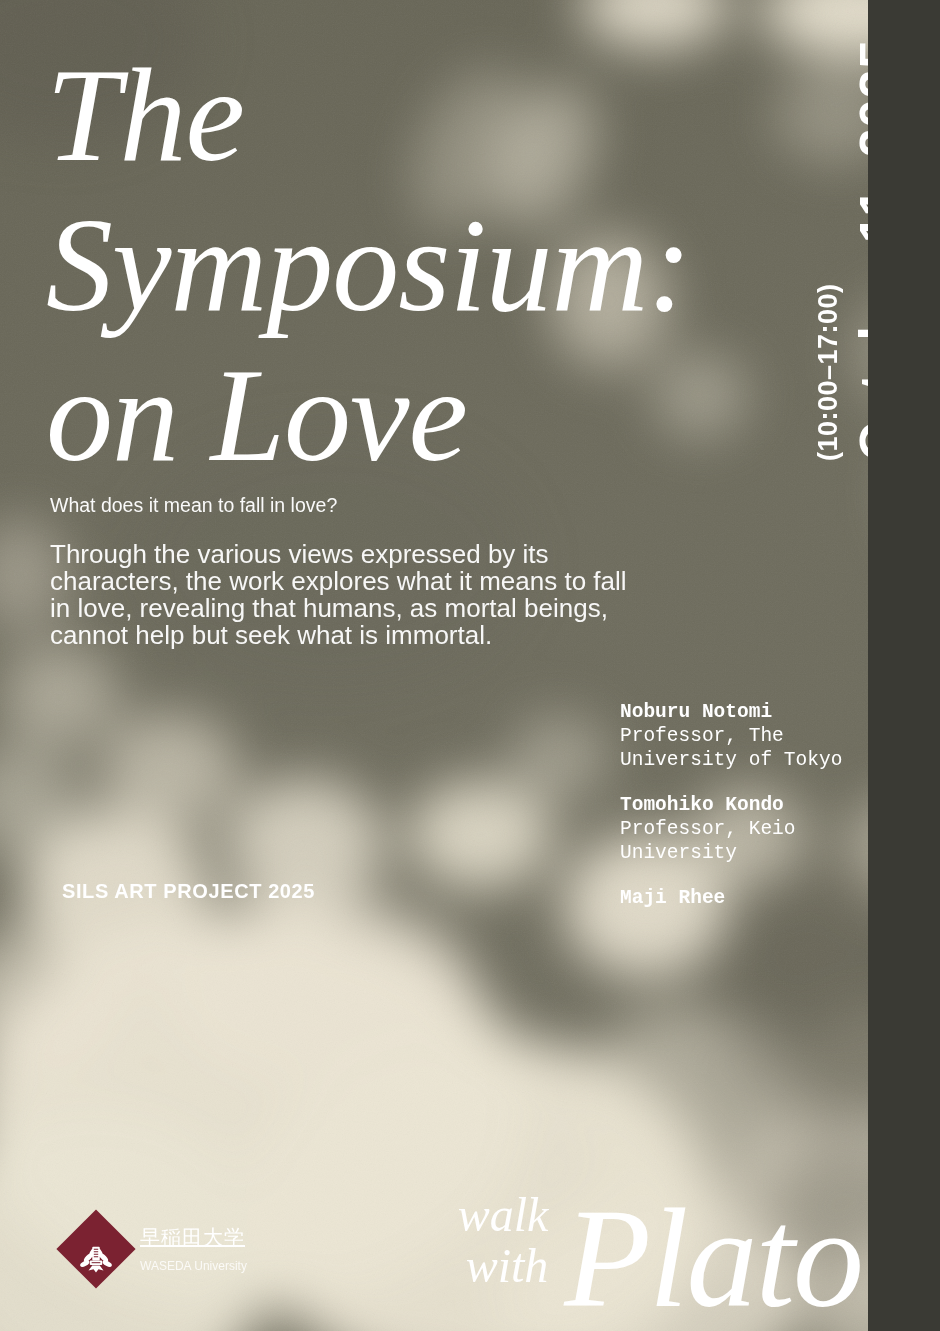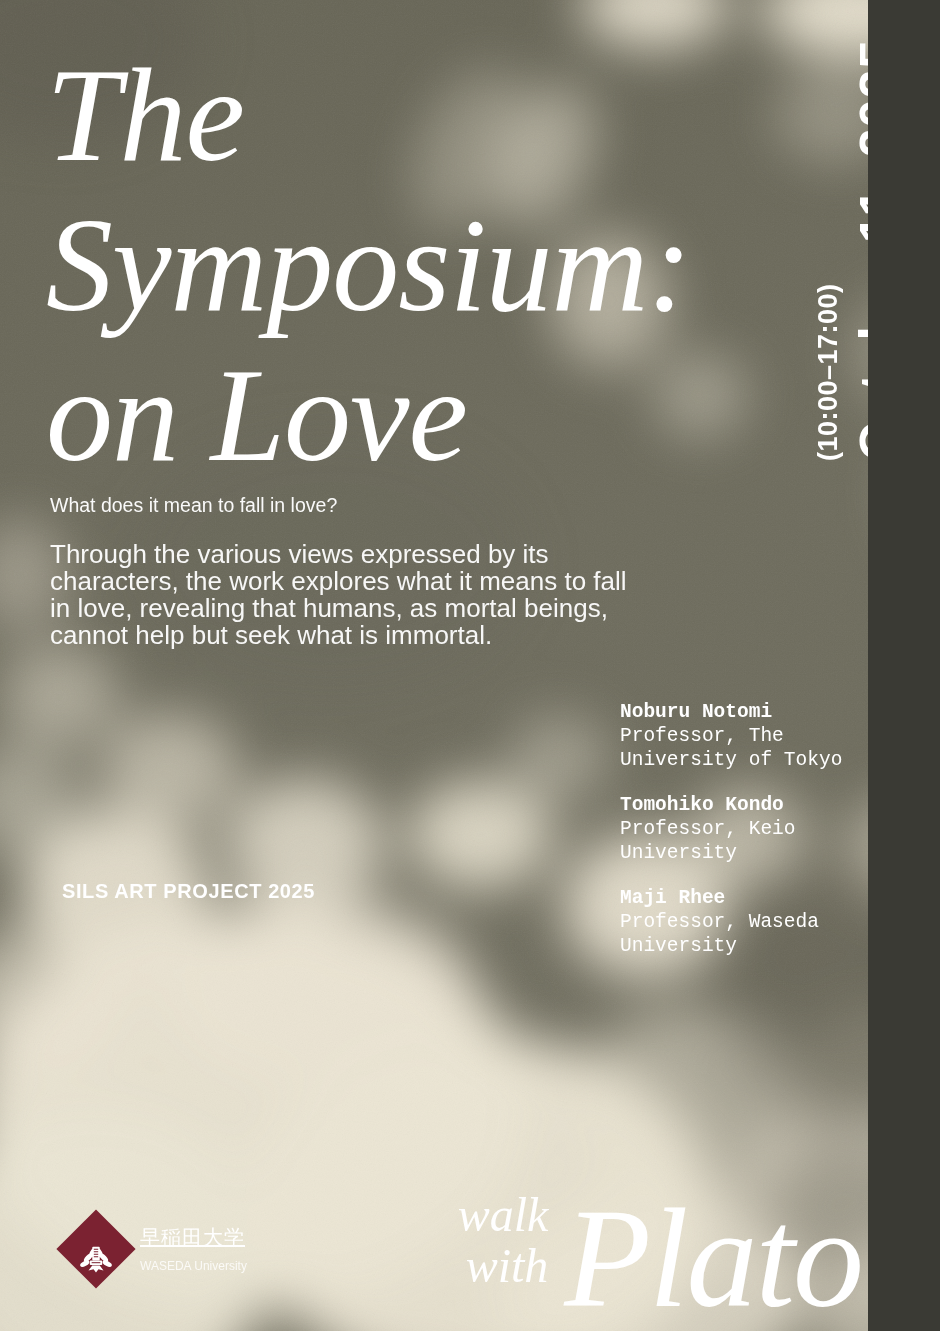--- a/index.html
+++ b/index.html
@@ -105,21 +105,20 @@
     <div class="speaker">
       <div class="name">Noburu Notomi</div>
       <div class="role">Professor, The University of Tokyo</div>
     </div>
     <div class="speaker">
       <div class="name">Tomohiko Kondo</div>
       <div class="role">Professor, Keio University</div>
     </div>
     <div class="speaker">
       <div class="name">Maji Rhee</div>
-      <div class="role">Professor, Waseda University</div>
     </div>
   </div>
 
   <div class="project">SILS ART PROJECT 2025</div>
 
 
   <div>
     <div class="diamond"></div>
     <svg class="crest" width="38" height="30" viewBox="0 0 60 48">
       <g fill="#ffffff">

